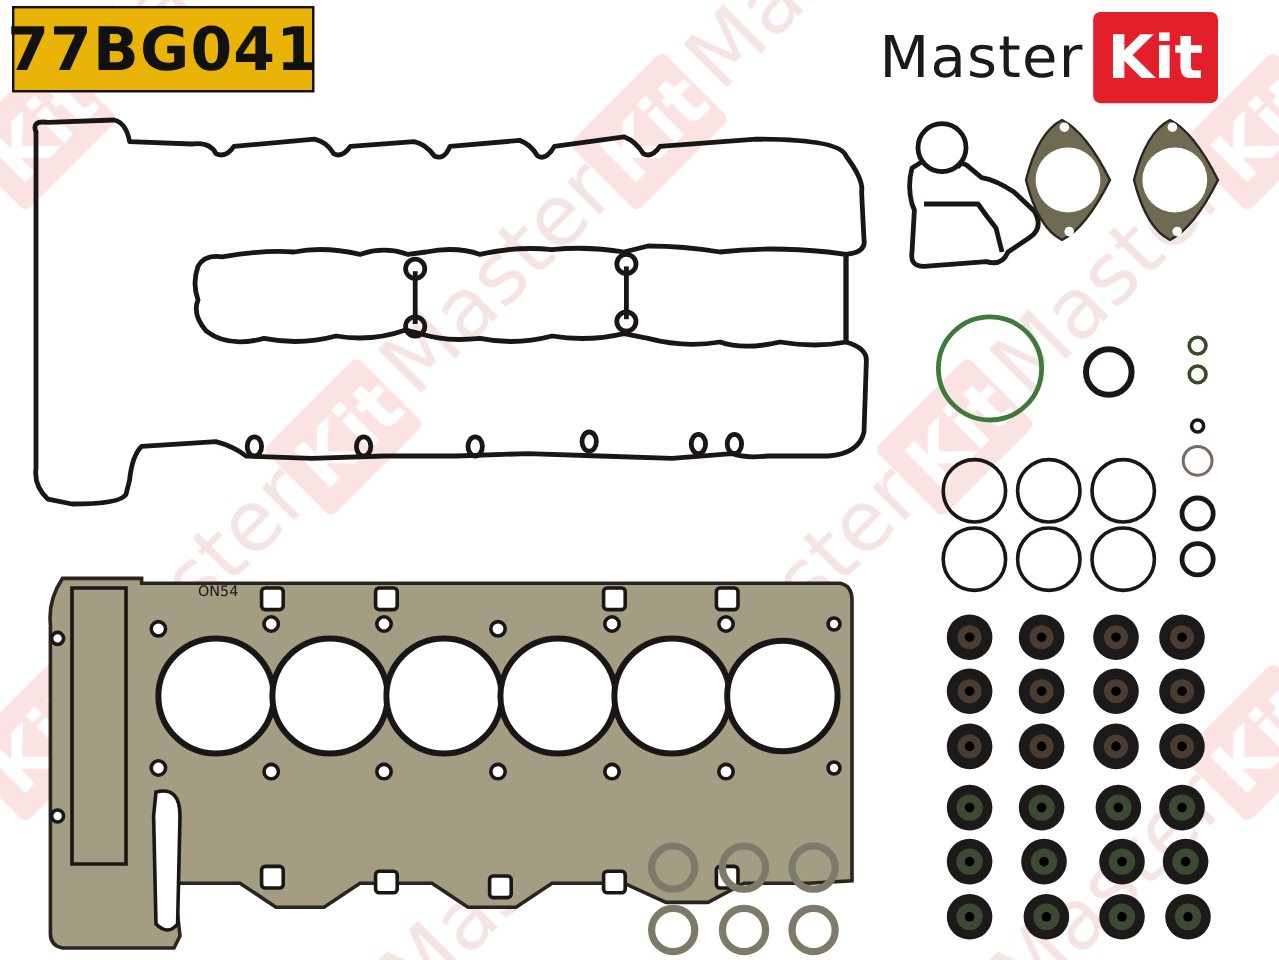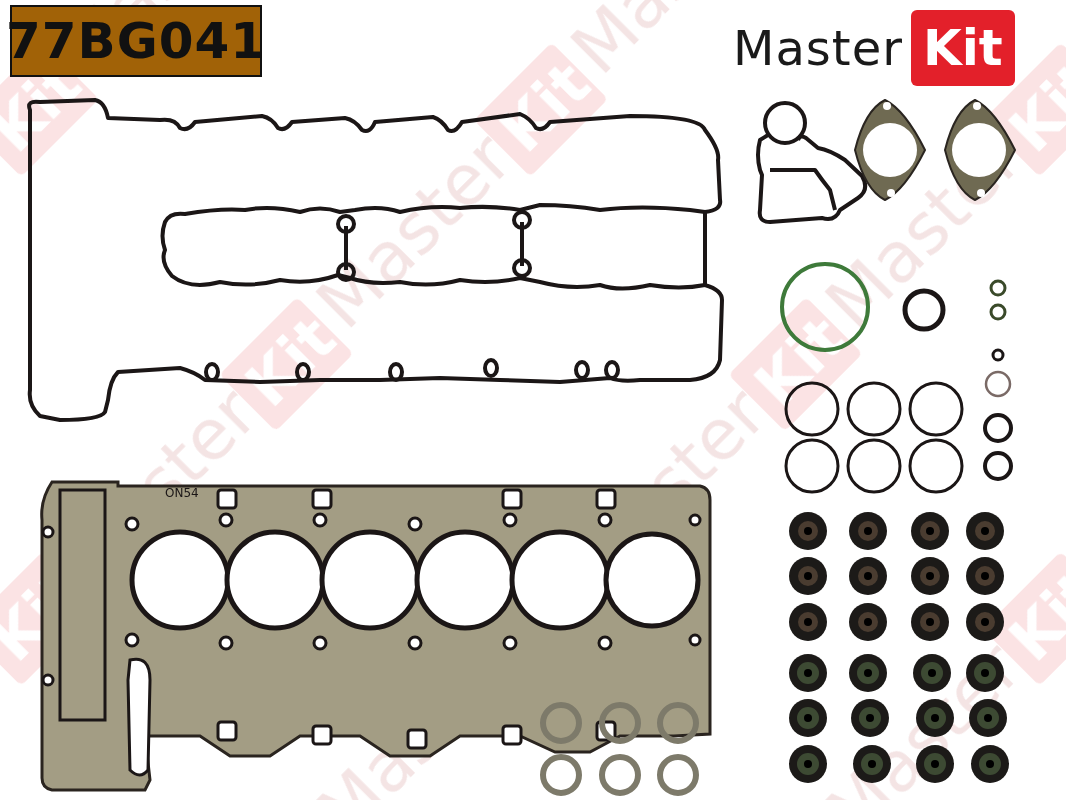--- a/index.html
+++ b/index.html
@@ -1,18 +1,18 @@
 <!DOCTYPE html>
 <html><head>
 <meta charset="utf-8">
 <style>
   html,body{margin:0;padding:0;background:#fff;}
   body{width:1066px;height:800px;position:relative;overflow:hidden;font-family:"Liberation Sans",sans-serif;}
   .wm{position:absolute;inset:0;pointer-events:none;}
-  .part-code{position:absolute;left:10px;top:5px;width:252px;height:72px;border:2px solid #111;box-sizing:border-box;background:#a16207;display:flex;align-items:center;justify-content:center;}
+  .part-code{position:absolute;left:10px;top:5px;width:252px;height:72px;border:2px solid #111;box-sizing:border-box;background:#eab308;display:flex;align-items:center;justify-content:center;}
   .part-code span{font-family:"DejaVu Sans",sans-serif;font-weight:bold;font-size:50px;color:#111;letter-spacing:1px;}
   .logo{position:absolute;left:733px;top:10px;height:76px;display:flex;align-items:center;}
   .logo .master{font-family:"DejaVu Sans",sans-serif;font-size:48px;color:#1a1a1a;letter-spacing:1px;}
   .logo .kit{margin-left:8px;background:#e3202a;color:#fff;font-family:"DejaVu Sans",sans-serif;font-weight:bold;font-size:50px;padding:0 12px;height:76px;line-height:76px;border-radius:6px;}
   svg.parts{position:absolute;left:0;top:0;}
 </style>
 </head>
 <body>
 
 <svg class="wm" width="1066" height="800">

